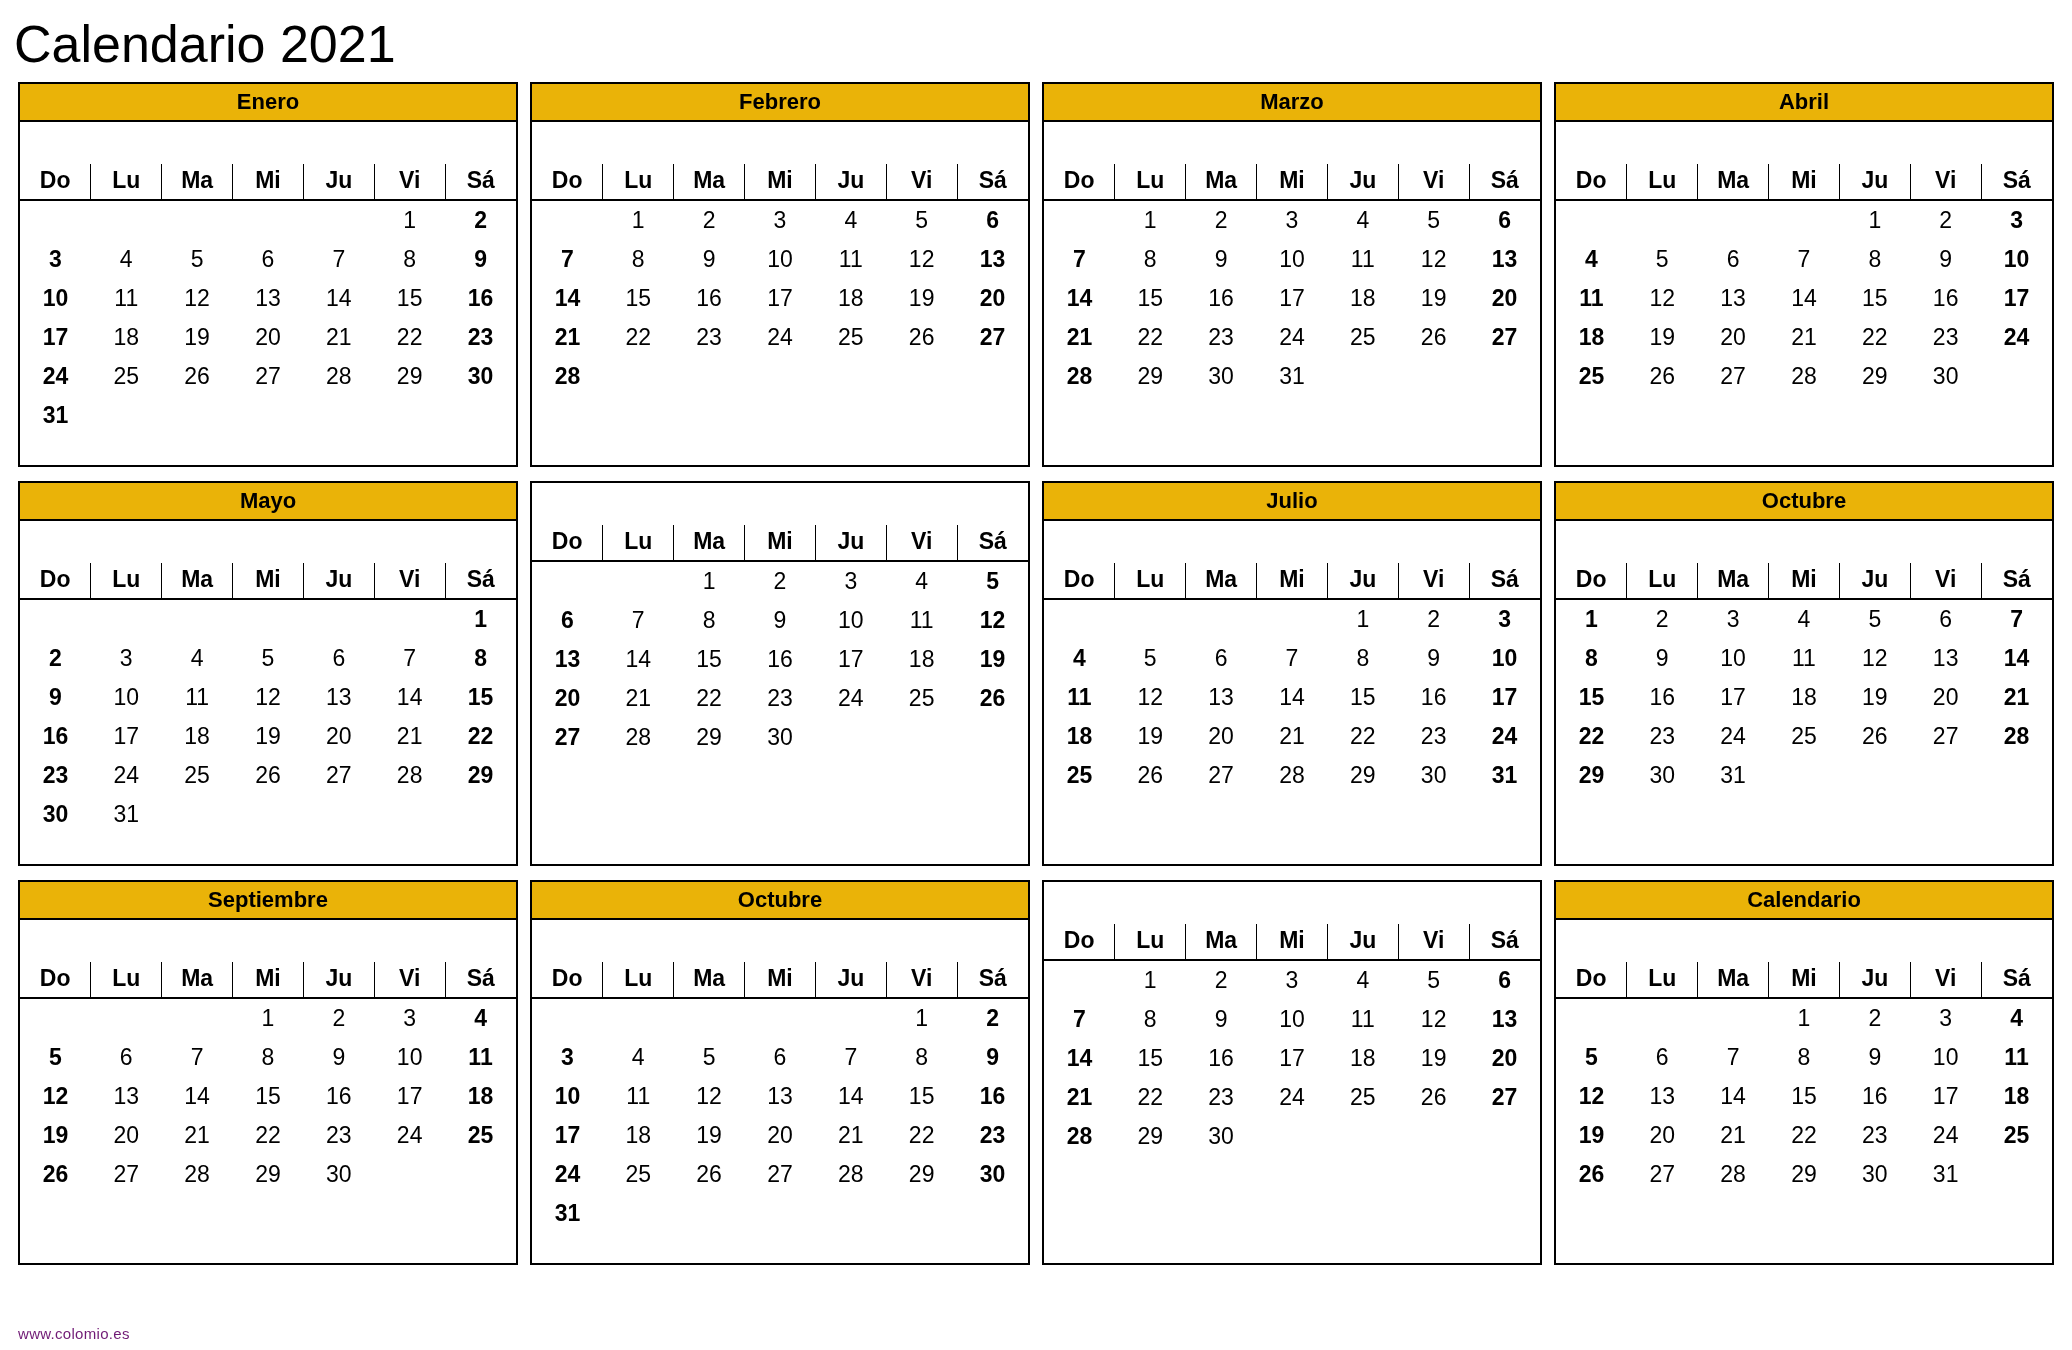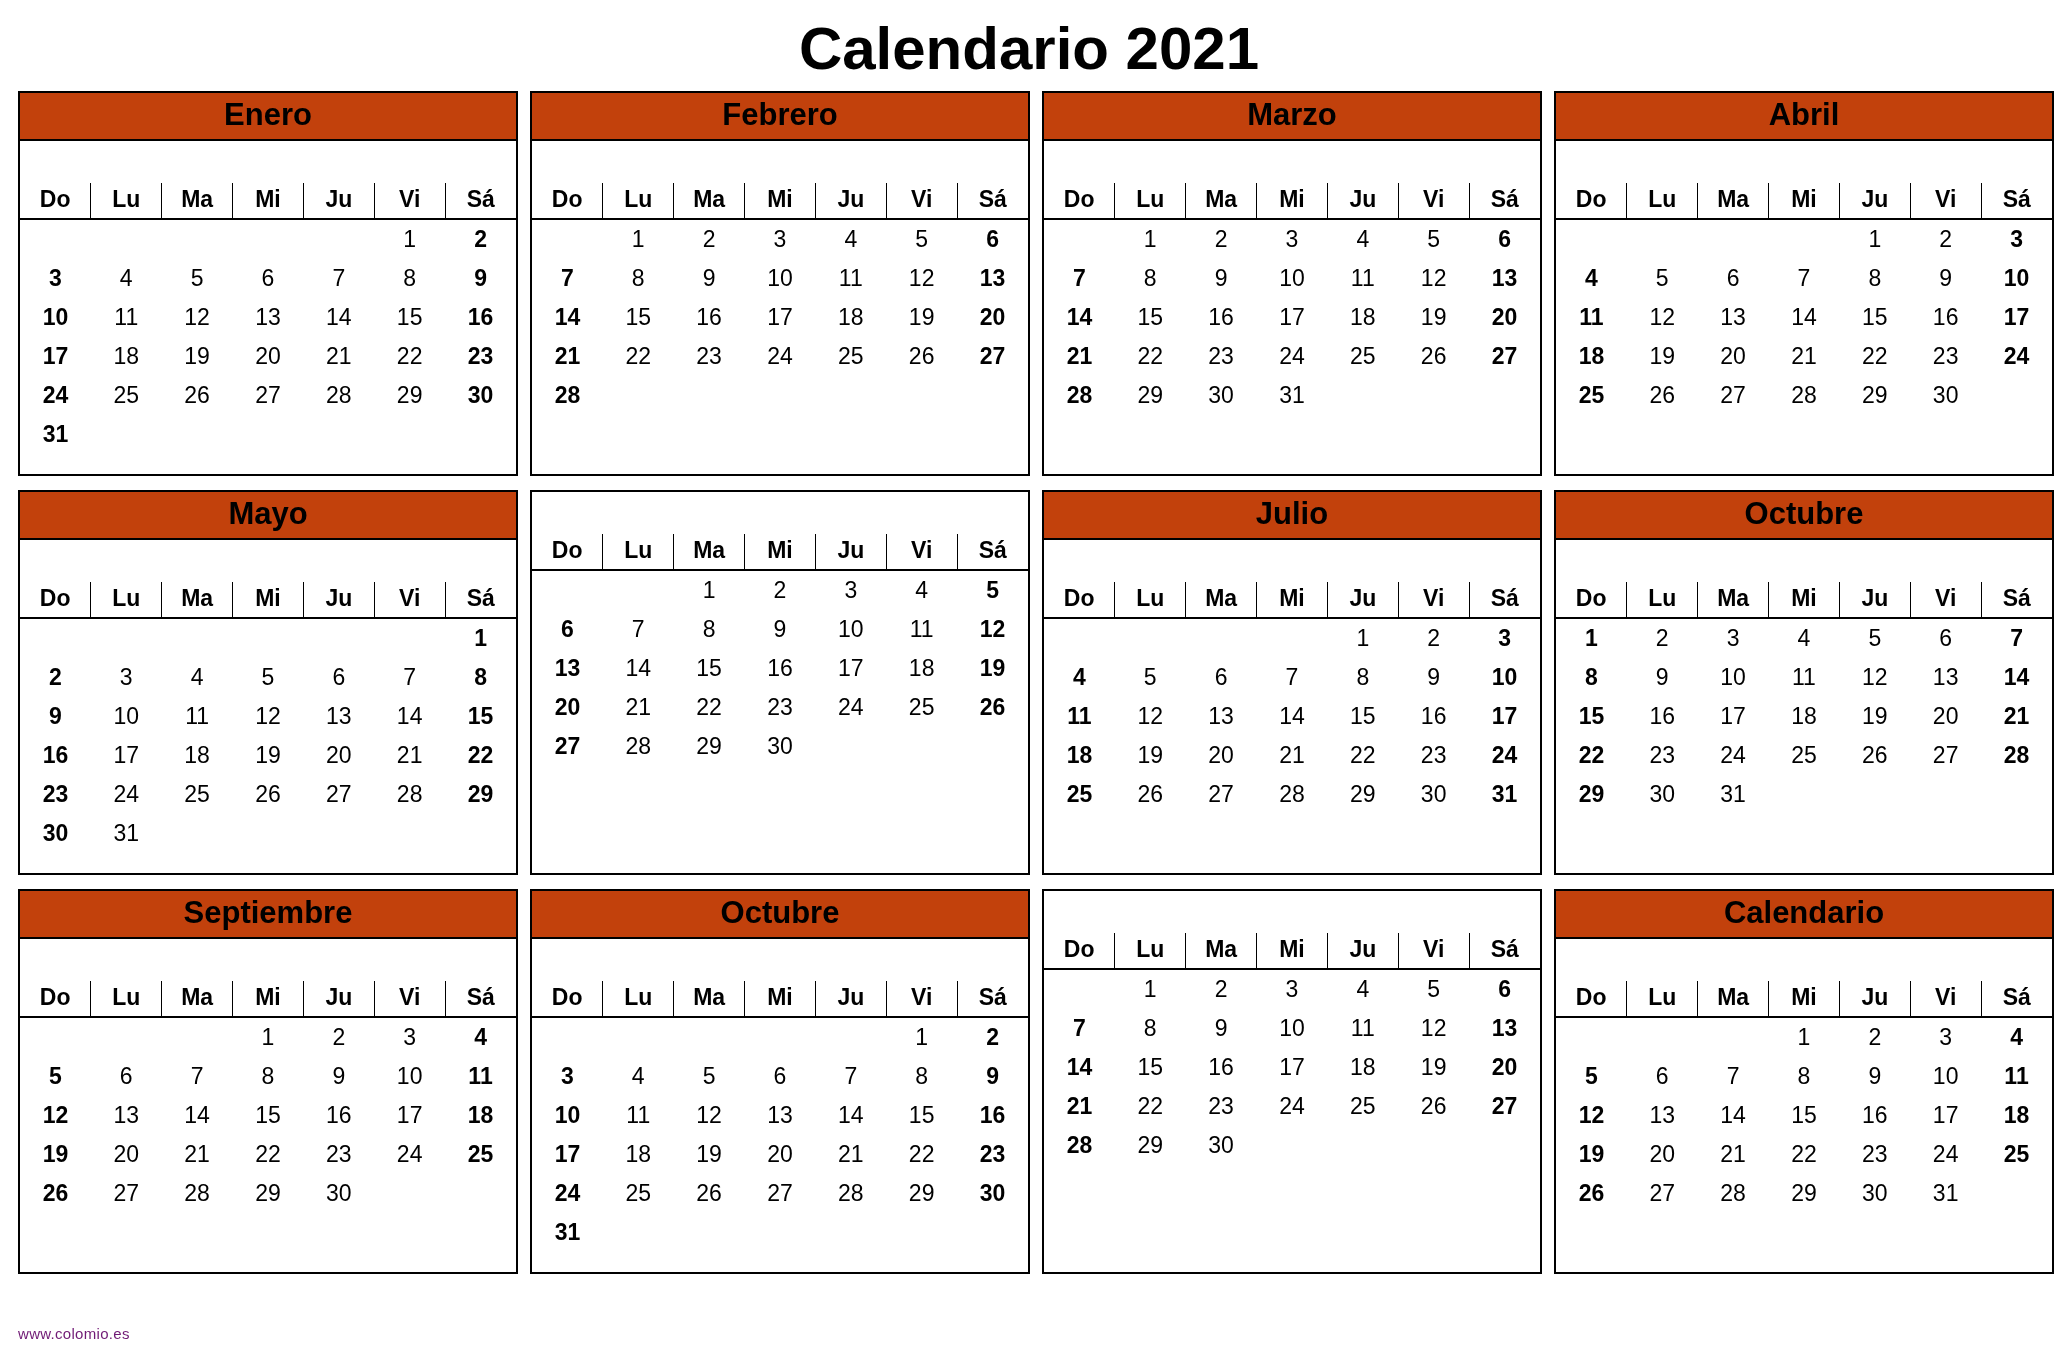--- a/index.html
+++ b/index.html
@@ -15,43 +15,43 @@
     overflow: hidden;
   }
   .page {
     position: relative;
     width: 2072px;
     height: 1350px;
     box-sizing: border-box;
     padding: 0 14px;
   }
   .title {
-    text-align: center;
-    font-size: 60px;
-    font-weight: bold;
+    text-align: left;
+    font-size: 52px;
+    font-weight: normal;
     color: #000;
     padding: 14px 14px 8px 0;
     letter-spacing: 0px;
   }
   .grid {
     display: grid;
     grid-template-columns: repeat(4, 1fr);
     gap: 14px 12px;
     padding: 0 4px;
   }
   .month {
     border: 2px solid #000;
     background: #fff;
     box-sizing: border-box;
     height: 385px;
   }
   .month-name {
-    background: #c2410c;
+    background: #eab308;
     text-align: center;
-    font-size: 31px;
+    font-size: 22px;
     font-weight: bold;
     padding: 6px 0 7px 0;
     border-bottom: 2px solid #000;
     line-height: 1.05;
   }
   table.cal {
     width: 100%;
     border-collapse: collapse;
     table-layout: fixed;
     margin-top: 42px;

